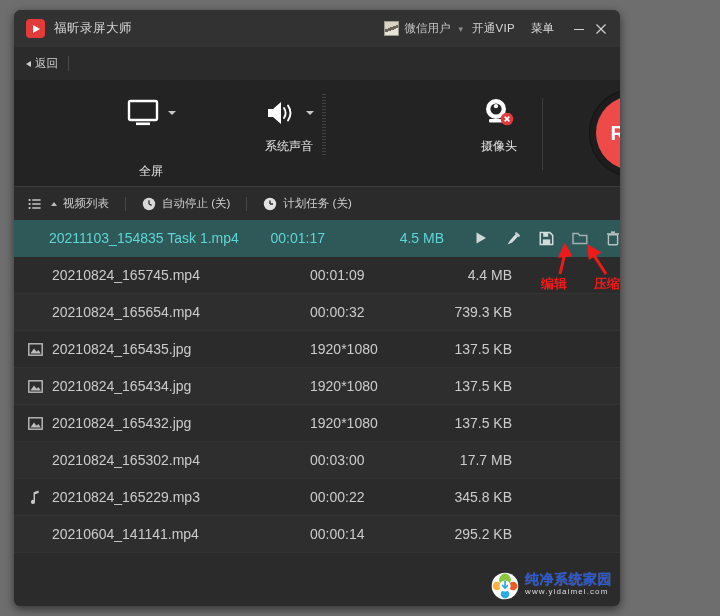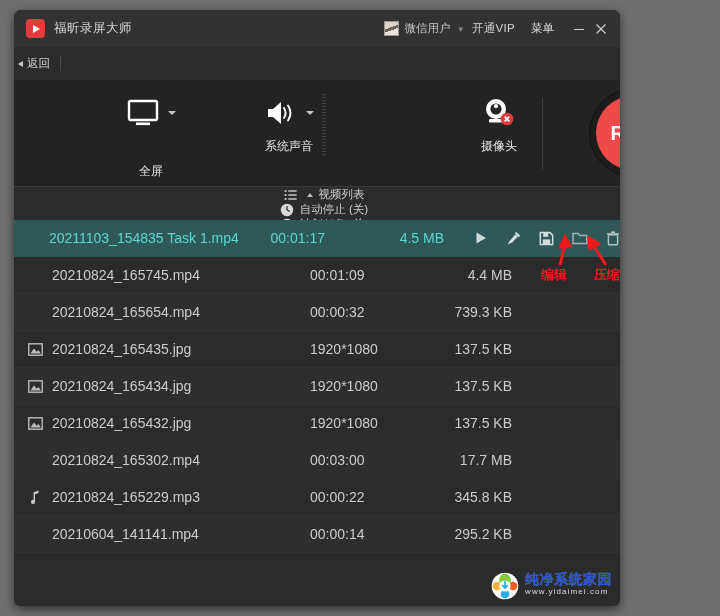--- a/index.html
+++ b/index.html
@@ -75,21 +75,21 @@
   }
   .win-btn svg { display: block; }
   #btn-close { margin-right: 8px; }
 
   
   #backbar {
     height: 33px;
     background: #2b2b2b;
     display: flex;
     align-items: center;
-    padding-left: 4px;
+    padding-left: 12px;
   }
   .back-btn {
     display: flex; align-items: center;
     color: #cfcfcf; font-size: 11.5px;
   }
   .back-btn .arw {
     width: 0; height: 0;
     border-right: 5px solid #cfcfcf;
     border-top: 3.5px solid transparent;
     border-bottom: 3.5px solid transparent;
@@ -187,21 +187,20 @@
     cursor: pointer;
   }
 
   
   #list-toolbar {
     height: 34px;
     background: #2b2b2b;
     border-top: 1px solid #3a3a3a;
     display: flex; align-items: center;
     padding-left: 14px;
-    flex-direction: column;
   }
   .lt-item {
     display: flex; align-items: center;
     color: #cfcfcf; font-size: 11.5px;
   }
   .lt-item .ico { margin-right: 6px; display: flex; align-items: center; }
   .lt-sep { width: 1px; height: 14px; background: #454545; margin: 0 16px; }
   .caret-up {
     width: 0; height: 0;
     border-bottom: 4px solid #bdbdbd;
@@ -241,21 +240,21 @@
   .row .fsize { width: 74px; text-align: right; }
   .row .factions {
     margin-left: 30px;
     display: flex; align-items: center; gap: 18px;
   }
   .act { display: flex; align-items: center; justify-content: center; cursor: pointer; }
 
   
   #annotations {
     position: absolute;
-    left: 0; top: 3px; width: 100%; height: 100%;
+    left: 0; top: 12px; width: 100%; height: 100%;
     pointer-events: none;
   }
   .anno-label {
     position: absolute;
     color: #f01a1a;
     font-size: 13px;
     font-weight: bold;
   }
 
   

